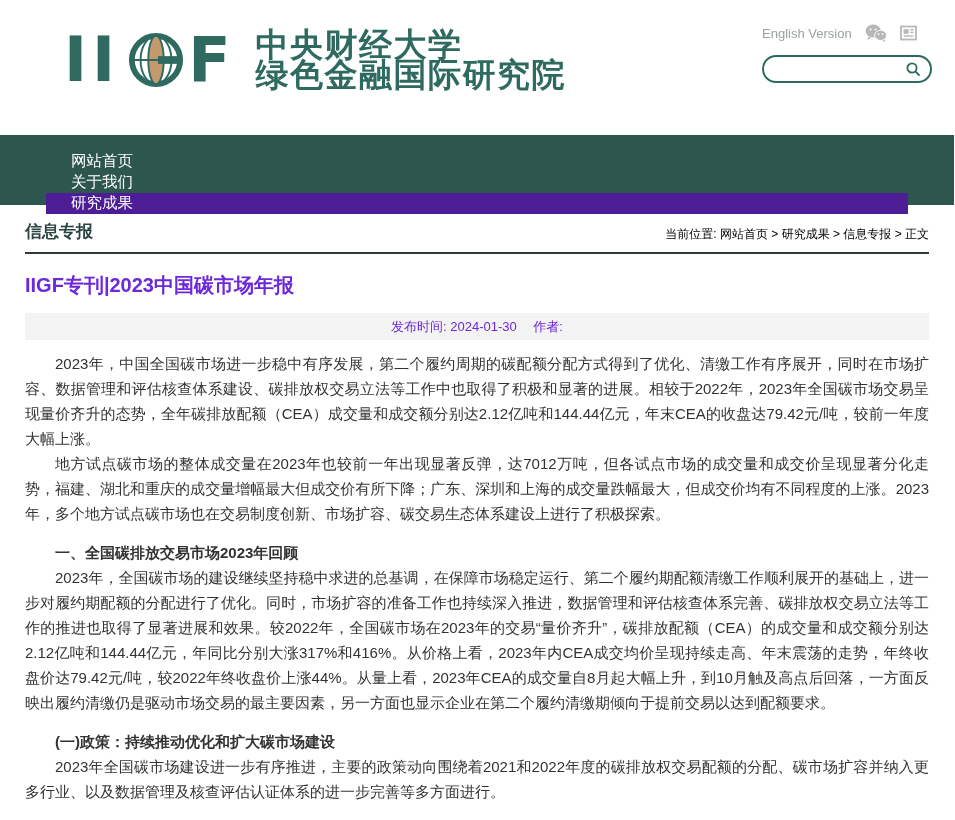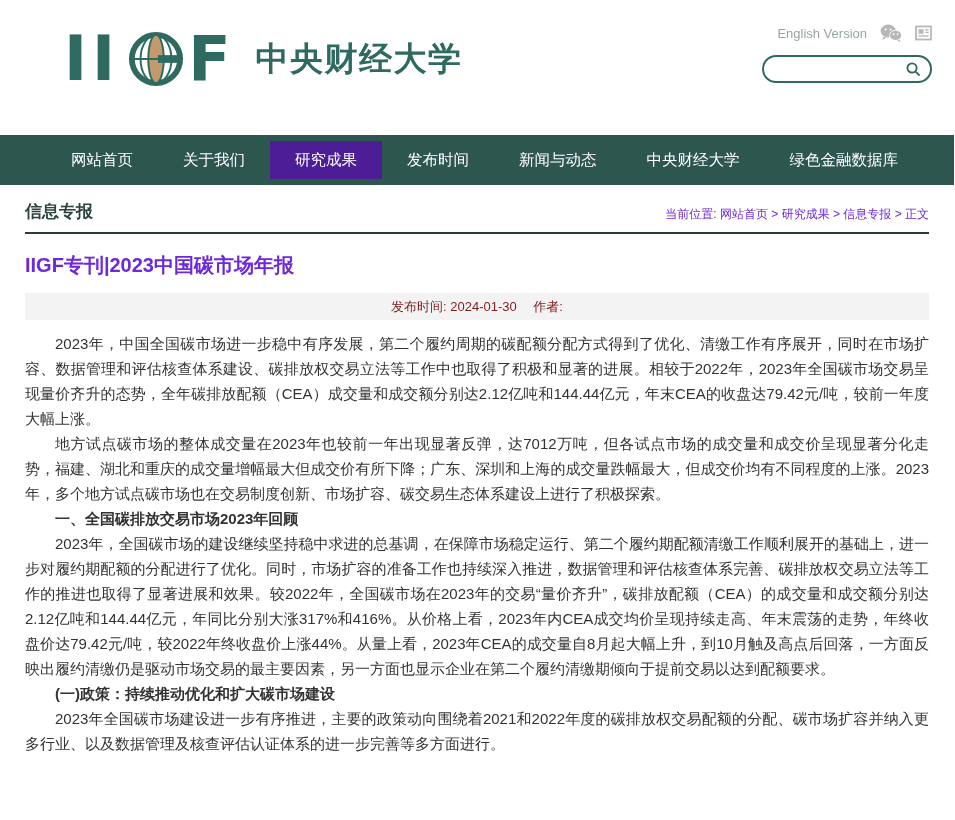--- a/index.html
+++ b/index.html
@@ -7,66 +7,67 @@
         font-family:"Liberation Sans","DejaVu Sans",sans-serif;color:#333;}
 
   
   .top{position:relative;height:135px;background:#fff;}
   .logo{position:absolute;left:64px;top:30px;display:flex;align-items:center;cursor:pointer;}
   .logo-letters{font-family:"DejaVu Sans","Liberation Sans",sans-serif;font-weight:bold;
                 font-size:62px;line-height:58px;color:#2E6A60;letter-spacing:5px;}
   .logo-globe{margin:0 4px 0 8px;display:block;}
   .org{margin-left:20px;color:#2E6A60;font-weight:bold;font-size:33px;line-height:30px;letter-spacing:1.5px;}
   .hdr-right{position:absolute;right:22px;top:24px;width:170px;}
-  .eng-row{display:flex;align-items:center;justify-content:flex-end;gap:13px;}
+  .eng-row{display:flex;align-items:center;gap:13px;}
   .eng-link{font-size:13px;color:#9aa3a2;cursor:pointer;}
   .icon-btn{display:inline-flex;align-items:center;cursor:pointer;}
   .search-box{margin-top:13px;height:24px;border:2px solid #2E6A60;border-radius:15px;
               display:flex;align-items:center;padding:0 9px 0 12px;background:#fff;}
   .search-box input{flex:1;border:none;outline:none;font-size:13px;min-width:0;background:transparent;
                     font-family:"Liberation Sans","DejaVu Sans",sans-serif;}
 
   
-  .nav{height:38px;background:#2D564F;display:flex;justify-content:space-between;padding:6px 46px;}
+  .nav{height:38px;background:#2D564F;display:flex;justify-content:space-between;padding:16px 46px;flex-direction:column;}
   .nav-item{display:flex;align-items:center;padding:0 25px;color:#fff;font-size:15.5px;cursor:pointer;white-space:nowrap;}
   .nav-item.active{background:#4c1d95;}
 
   
   .crumb-row{margin:0 25px;padding:15px 0 9px;border-bottom:2px solid #303B38;
              display:flex;justify-content:space-between;align-items:flex-end;}
   .sec-title{font-size:17px;font-weight:bold;color:#2B4440;}
-  .crumb{font-size:12px;color:#6d28d9;cursor:pointer;}
+  .crumb{font-size:12px;color:#000000;cursor:pointer;}
 
   
   .title{margin:18px 25px 0;font-size:20px;font-weight:bold;color:#6d28d9;}
   .meta{margin:14px 25px 0;background:#f3f3f3;height:27px;line-height:27px;text-align:center;
-        font-size:13px;color:#7f1d1d;}
+        font-size:13px;color:#6d28d9;}
   .body{margin:11px 25px 0;font-size:15px;line-height:25px;text-align:justify;color:#333;}
   .para{margin:0;text-indent:2em;}
   .h{font-weight:bold;}
-  .mt{}
+  .mt{margin-top:14px;}
 </style>
 </head>
 <body>
 
 <div class="page">
 
   <header class="top">
     <div class="logo">
       <span class="logo-letters">II</span>
       <svg class="logo-globe" width="56" height="56" viewBox="0 0 58 58">
         <circle cx="29" cy="29" r="25" fill="none" stroke="#2E6A60" stroke-width="6"></circle>
         <ellipse cx="29" cy="29" rx="16" ry="25" fill="none" stroke="#2E6A60" stroke-width="2"></ellipse>
         <ellipse cx="29" cy="29" rx="8" ry="25" fill="#C49A6C" stroke="#2E6A60" stroke-width="2"></ellipse>
         <line x1="4" y1="29" x2="54" y2="29" stroke="#2E6A60" stroke-width="2"></line>
         <rect x="31" y="25" width="25" height="8" fill="#2E6A60"></rect>
       </svg>
       <span class="logo-letters">F</span>
       <div class="org">
         <div>中央财经大学</div>
+        <div>绿色金融国际研究院</div>
       </div>
     </div>
 
     <div class="hdr-right">
       <div class="eng-row">
         <span class="eng-link">English Version</span>
         <span class="icon-btn">
           <svg width="22" height="18" viewBox="0 0 22 18">
             <ellipse cx="8.2" cy="7" rx="7.6" ry="6.4" fill="#b7b7b7"></ellipse>
             <path d="M3.5 12.5 L2.3 16 L6 14" fill="#b7b7b7"></path>

